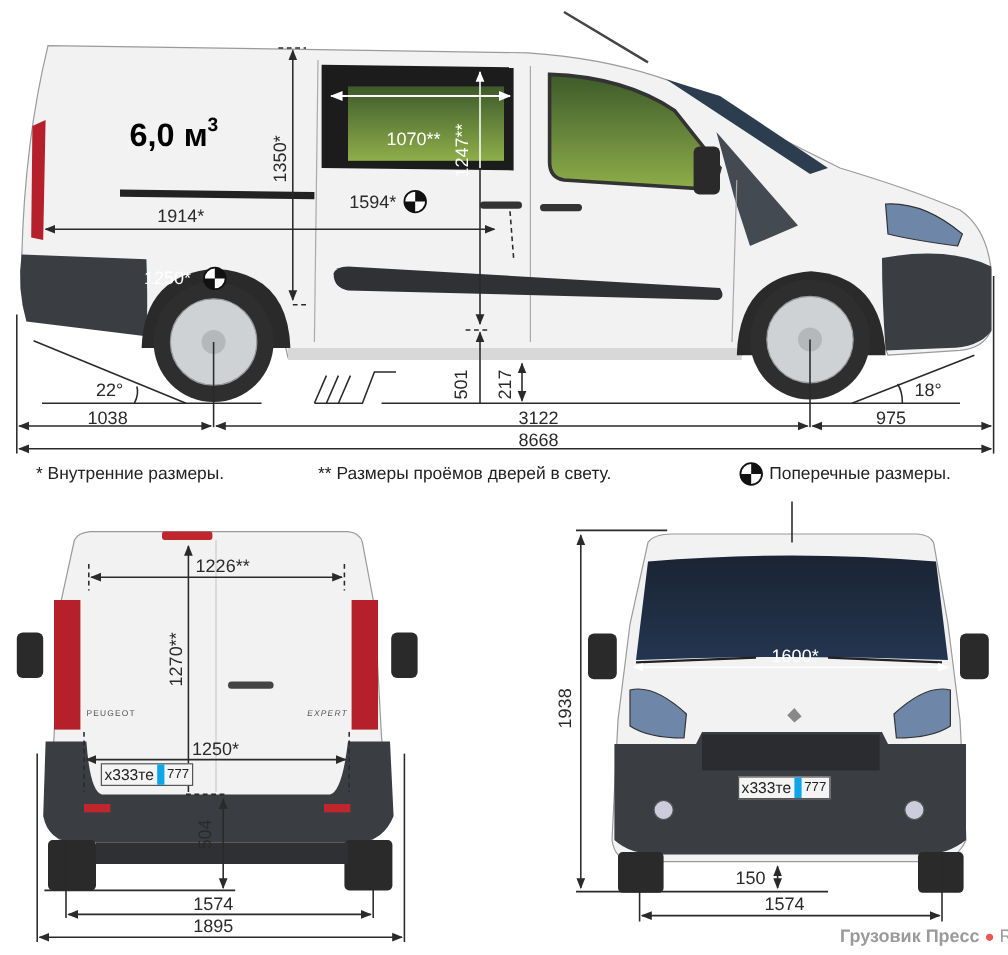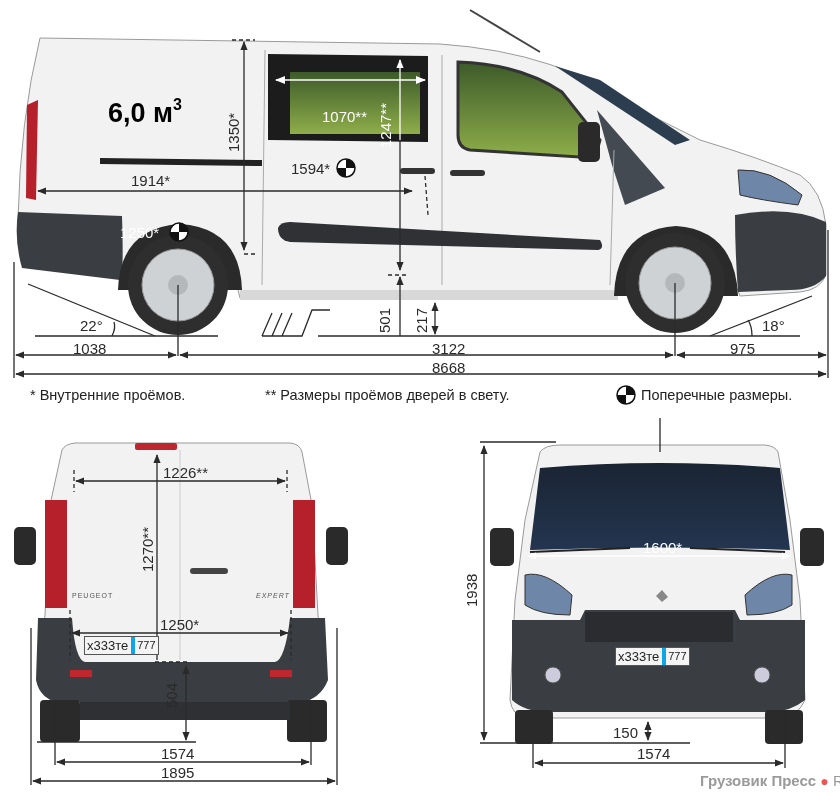--- a/index.html
+++ b/index.html
@@ -5,21 +5,21 @@
   html,body{margin:0;padding:0;background:#fff;}
   body{width:840px;height:796px;position:relative;overflow:hidden;font-family:"Liberation Sans",sans-serif;color:#222;}
   .dim{position:absolute;font-size:15px;color:#2a2a2a;white-space:nowrap;line-height:1;}
   .dim.w{color:#fff;}
   .vert{transform:rotate(-90deg);transform-origin:left top;}
   .note{position:absolute;font-size:14.5px;color:#222;white-space:nowrap;}
   .volume{position:absolute;color:#000000;font-weight:bold;font-size:27px;white-space:nowrap;}
   .volume sup{font-size:16px;vertical-align:top;position:relative;top:-2px;}
   svg{position:absolute;left:0;top:0;}
   .plate{position:absolute;background:#f4f4f4;border:1px solid #555;font-size:13px;color:#222;white-space:nowrap;padding:0 2px;line-height:17px;display:flex;}
-  .plate .reg{border-left:4px solid #0ea5e9;padding-left:2px;margin-left:3px;font-size:11px;}
+  .plate .reg{border-left:6px solid #0ea5e9;padding-left:2px;margin-left:3px;font-size:11px;}
   .brand{position:absolute;font-size:7px;letter-spacing:1px;color:#555;}
   .watermark{position:absolute;font-size:15px;color:#9a9a9a;font-weight:bold;white-space:nowrap;}
   .watermark .dot{color:#e55;font-size:14px;}
   .watermark .ru{font-weight:normal;}
 </style>
 </head>
 <body>
 
 <svg width="840" height="796" viewBox="0 0 840 796">
   <defs>
@@ -235,21 +235,21 @@
 <div class="dim w" style="left:120px;top:225px;">1250*</div>
 <div class="dim" style="left:80px;top:318px;">22°</div>
 <div class="dim" style="left:762px;top:318px;">18°</div>
 <div class="dim vert" style="left:377px;top:333px;">501</div>
 <div class="dim vert" style="left:414px;top:333px;">217</div>
 <div class="dim" style="left:73px;top:341px;">1038</div>
 <div class="dim" style="left:432px;top:341px;">3122</div>
 <div class="dim" style="left:730px;top:341px;">975</div>
 <div class="dim" style="left:432px;top:360px;">8668</div>
 
-<div class="note" style="left:30px;top:387px;">* Внутренние проёмов.</div>
+<div class="note" style="left:30px;top:387px;">* Внутренние размеры.</div>
 <div class="note" style="left:265px;top:387px;">** Размеры проёмов дверей в свету.</div>
 <div class="note" style="left:641px;top:387px;">Поперечные размеры.</div>
 
 <div class="dim" style="left:163px;top:465px;">1226**</div>
 <div class="dim vert" style="left:140px;top:572px;">1270**</div>
 <div class="dim" style="left:160px;top:617px;">1250*</div>
 <div class="dim vert" style="left:164px;top:708px;">504</div>
 <div class="dim" style="left:161px;top:746px;">1574</div>
 <div class="dim" style="left:161px;top:765px;">1895</div>
 <div class="brand" style="left:72px;top:592px;">PEUGEOT</div>

